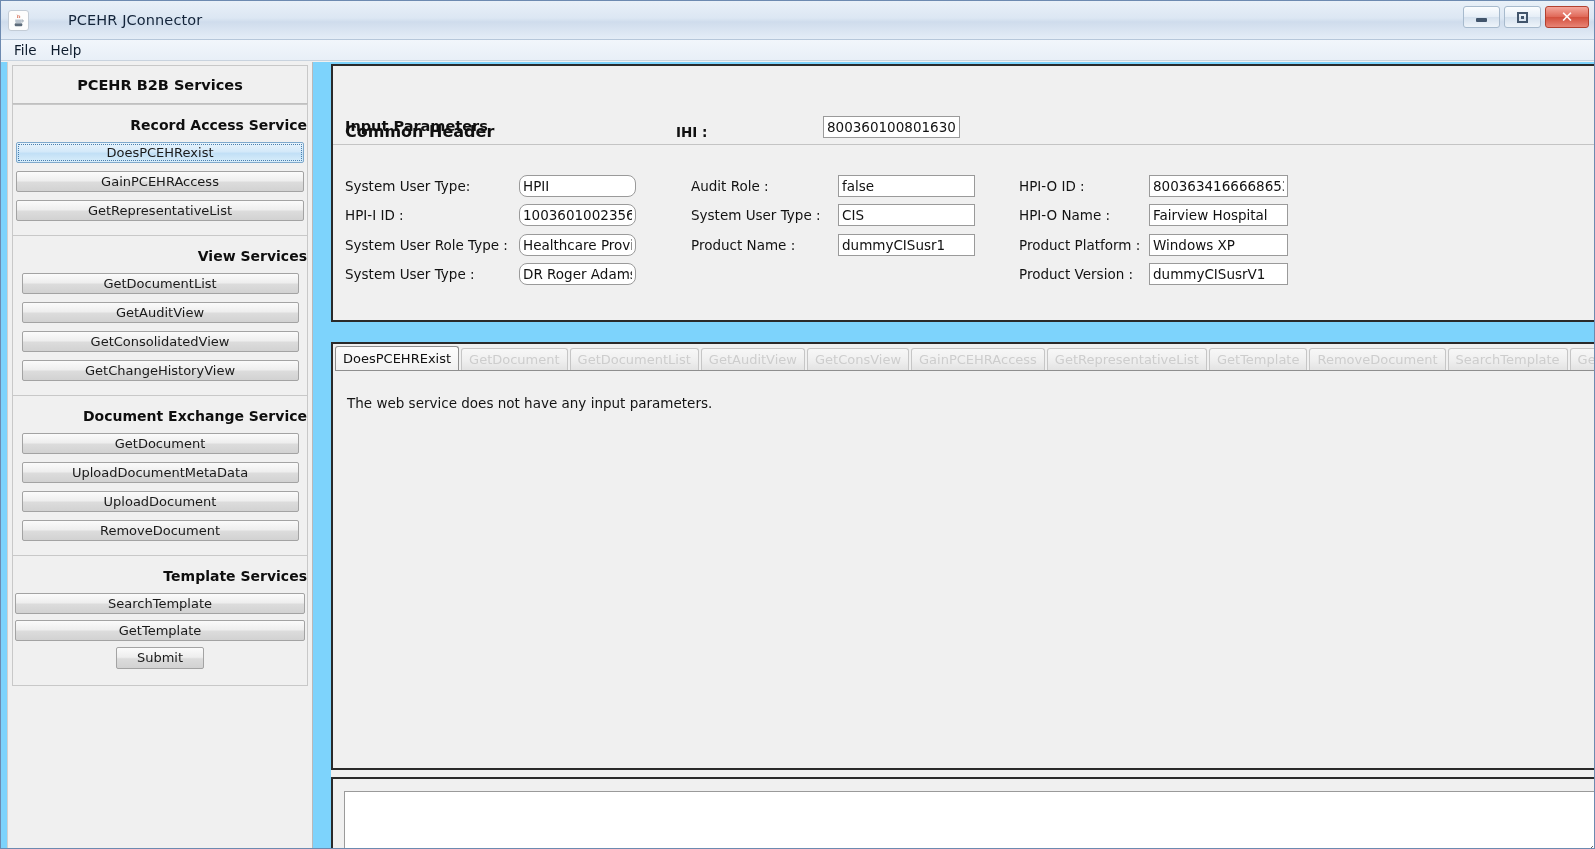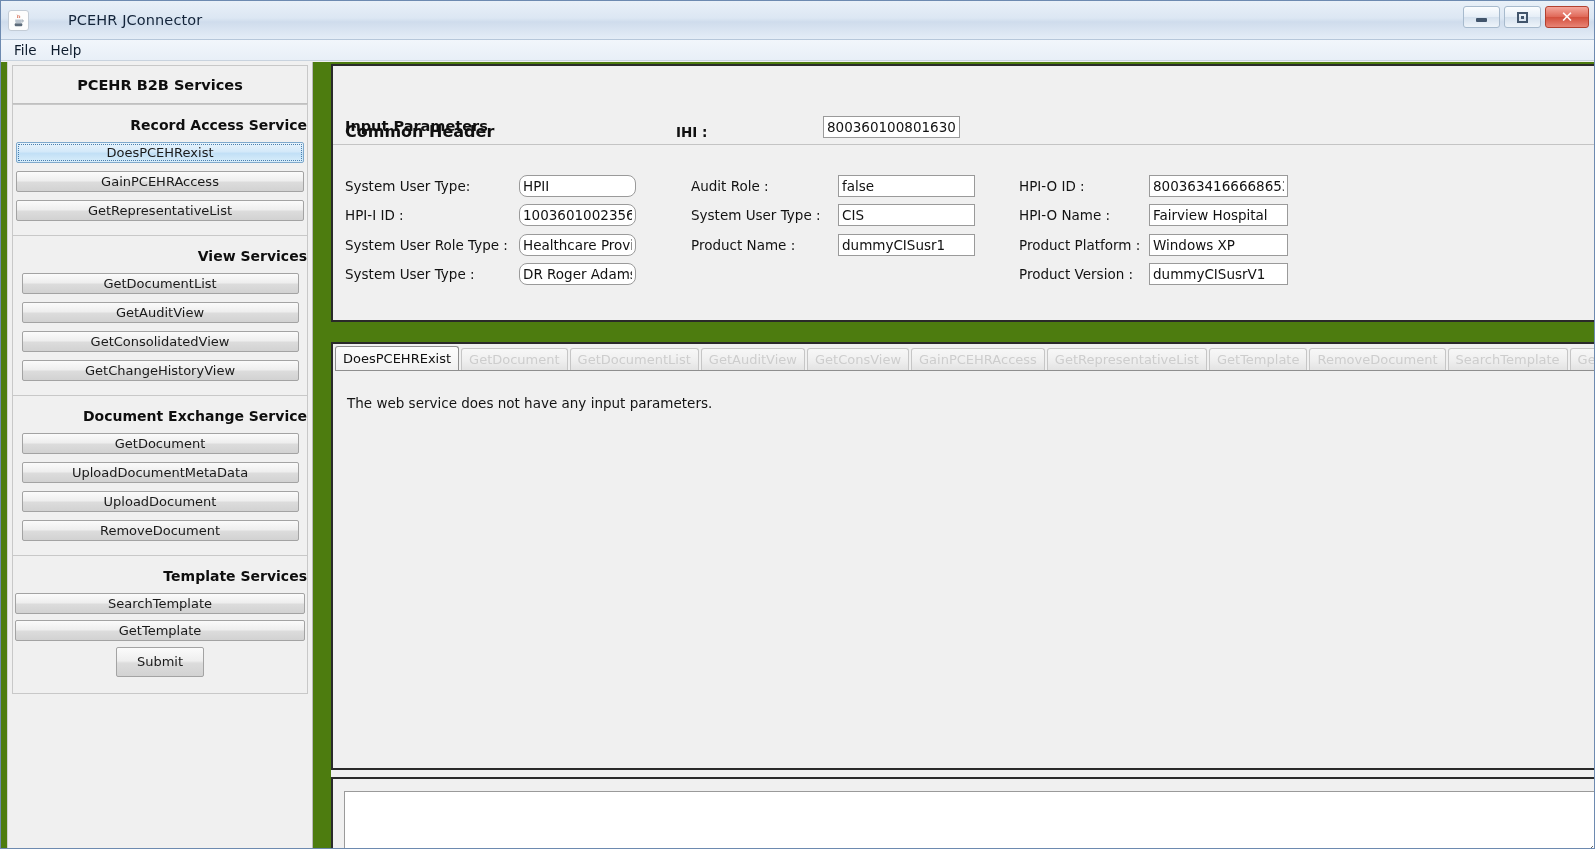--- a/index.html
+++ b/index.html
@@ -71,21 +71,21 @@
     display: flex; align-items: center;
     padding-left: 6px;
     font-size: 13.5px; color: #0d1b2c;
   }
   .menu-item { padding: 1px 7px; cursor: default; }
 
   
   .content {
     position: absolute;
     top: 61px; left: 0; right: 0; bottom: 0;
-    background: #4d7c0f;
+    background: #7dd3fc;
   }
 
   
   .sidebar {
     position: absolute;
     left: 6px; top: 0; width: 306px; bottom: 0;
     background: #f0f0f0;
     border-left: 1px solid #cfcfcf;
     border-right: 1px solid #b9b9b9;
   }
@@ -129,21 +129,21 @@
     padding: 0;
   }
   .jbtn.sel {
     background: linear-gradient(to bottom, #e9f4fc 0%, #d4e9f9 45%, #c2e0f6 55%, #d9eefb 100%);
     border: 1px solid #7fa9cc;
     outline: 1px dotted #4a7fae;
     outline-offset: -3px;
   }
   .jbtn.narrow { width: 288px; }
   .jbtn.submit {
-    width: 88px; height: 30px; line-height: 20px;
+    width: 88px; height: 22px; line-height: 20px;
     margin-top: 6px; margin-bottom: 10px;
   }
   .tpl-btn { width: 290px; margin-bottom: 6px; }
 
   
   .main {
     position: absolute;
     left: 330px; right: 0; top: 0; bottom: 0;
   }
 

